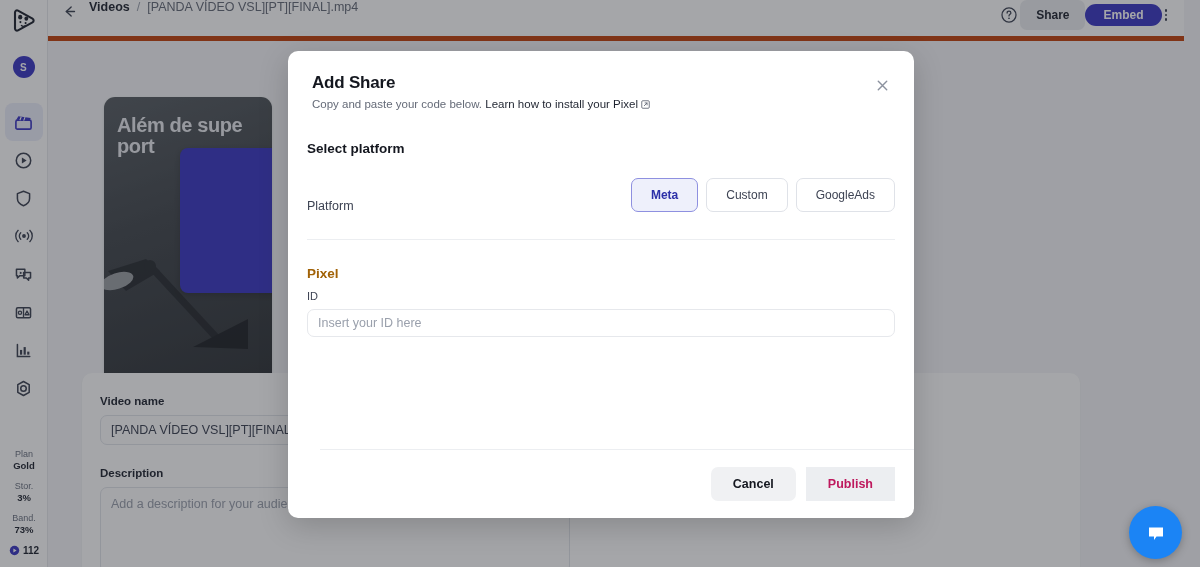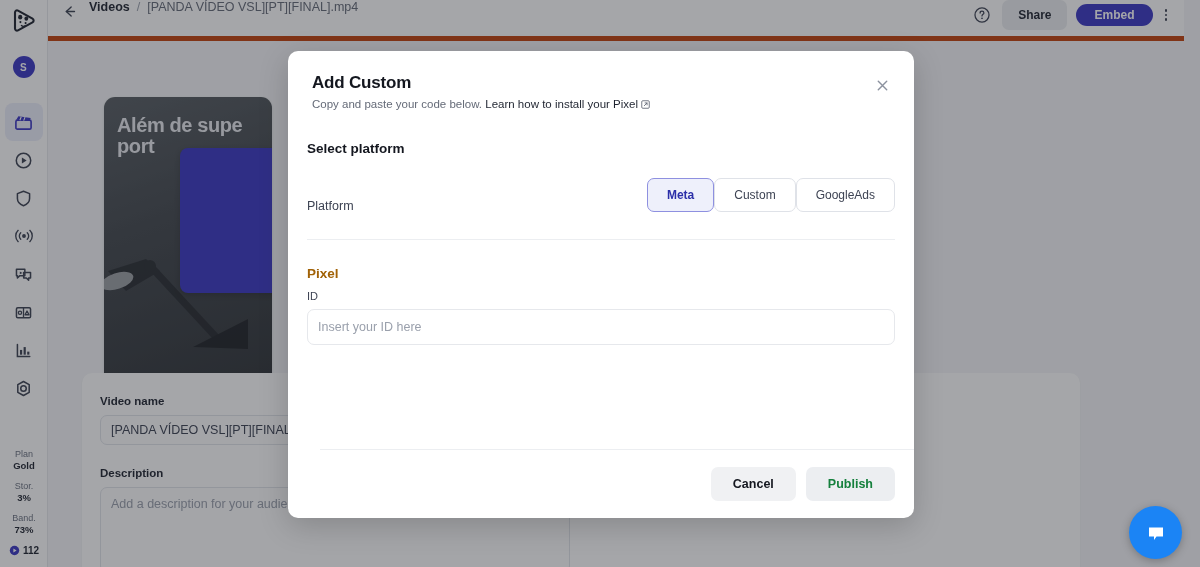--- a/index.html
+++ b/index.html
@@ -69,21 +69,21 @@
     background: #ffffff;
     border-bottom: 5px solid #c2410c;
     display: flex; align-items: flex-start; padding: 0 14px 0 10px;
   }
   .back-arrow { color: #3d4353; display: flex; align-items: center; padding: 4px; }
   .crumb {
     font-size: 12.5px; font-weight: bold; color: #1f2430; margin-left: 8px;
   }
   .crumb-sep { font-size: 12.5px; color: #9aa0ac; margin: 0 7px; }
   .crumb-file { font-size: 12.5px; color: #656b78; }
-  .topbar-right { margin-left: auto; display: flex; align-items: center; gap: 9px; }
+  .topbar-right { margin-left: auto; display: flex; align-items: center; }
   .icon-btn { color: #3d4353; display: flex; align-items: center; justify-content: center;
               width: 22px; height: 22px; }
   .btn-share {
     background: #ebedf0; color: #1f2430; font-size: 12px; font-weight: bold;
     border: none; border-radius: 7px; padding: 8px 16px;
   }
   .btn-embed {
     background: #3b37c4; color: #ffffff; font-size: 12px; font-weight: bold;
     border: none; border-radius: 13px; padding: 4px 18px;
   }
@@ -169,49 +169,49 @@
   .modal-body { padding: 0 19px; flex: 1; }
   .sec-title {
     font-size: 13.5px; font-weight: bold; color: #14171f;
     margin: 30px 0 0 0; padding-left: 0px;
   }
   .row-platform {
     display: flex; align-items: center; margin-top: 20px;
     padding-bottom: 26px; border-bottom: 1px solid #eceef1;
   }
   .row-label { font-size: 12.5px; color: #3d4353; margin-top: 23px; }
-  .seg { margin-left: auto; display: flex; }
+  .seg { margin-left: auto; display: flex; gap: 8px; }
   .seg-btn {
     font-size: 12px; color: #3d4353; background: #ffffff;
     border: 1px solid #dfe2e8; border-radius: 7px;
     padding: 9px 19px; font-weight: normal;
   }
   .seg-btn.active {
     background: #eef0fb; border: 1.5px solid #8e90e0; color: #2b2fa8; font-weight: bold;
   }
 
   .pix-title { font-size: 13.5px; font-weight: bold; color: #a16207; margin-top: 26px; }
   .pix-id { font-size: 11px; color: #3d4353; margin-top: 9px; }
   .pix-input {
-    margin-top: 7px; height: 36px; border: 1px solid #e6e8ec; border-radius: 7px;
+    margin-top: 7px; height: 28px; border: 1px solid #e6e8ec; border-radius: 7px;
     background: #ffffff; display: flex; align-items: center; padding: 0 10px;
     font-size: 12.5px; color: #9aa0ac;
   }
 
   .modal-foot {
     border-top: 1px solid #eceef1; padding: 17px 19px;
     display: flex; justify-content: flex-end; gap: 10px; margin-left: 32px;
   }
   .btn-cancel {
     background: #f0f1f3; color: #14171f; font-size: 12.5px; font-weight: bold;
     border: none; border-radius: 7px; padding: 10px 22px;
   }
   .btn-publish {
-    background: #eceef1; color: #15803d; font-size: 12.5px; font-weight: bold;
-    border: none; border-radius: 7px; padding: 10px 22px;
+    background: #eceef1; color: #be185d; font-size: 12.5px; font-weight: bold;
+    border: none; border-radius: 0; padding: 10px 22px;
   }
 
   
   .chat {
     position: absolute; right: 18px; bottom: 8px;
     width: 53px; height: 53px; border-radius: 50%;
     background: #1b84f5;
     display: flex; align-items: center; justify-content: center;
     box-shadow: 0 2px 8px rgba(0,0,0,.25);
   }
@@ -395,21 +395,21 @@
 
     <div class="right-panel"></div>
   </div>
 </div>
 
 <div class="scrim"></div>
 
 <div class="modal">
 
   <div class="modal-head">
-    <div class="modal-title">Add Custom</div>
+    <div class="modal-title">Add Share</div>
     <div class="modal-sub">
       <span>Copy and paste your code below. </span><b>Learn how to install your Pixel</b><span class="ext-ic"><svg width="9" height="9" viewBox="0 0 12 12">
             <rect x="1" y="1" width="10" height="10" rx="1.4" fill="none" stroke="currentColor" stroke-width="1.2"></rect>
             <path d="M4.4 7.6 L8 4 M5.4 3.9 H8.1 V6.6" fill="none" stroke="currentColor" stroke-width="1.2" stroke-linecap="round"></path>
           </svg></span>
     </div>
     <div class="modal-close">
       <svg width="15" height="15" viewBox="0 0 16 16">
         <path d="M3.5 3.5 L12.5 12.5 M12.5 3.5 L3.5 12.5" stroke="currentColor" stroke-width="1.5" stroke-linecap="round"></path>
       </svg>

